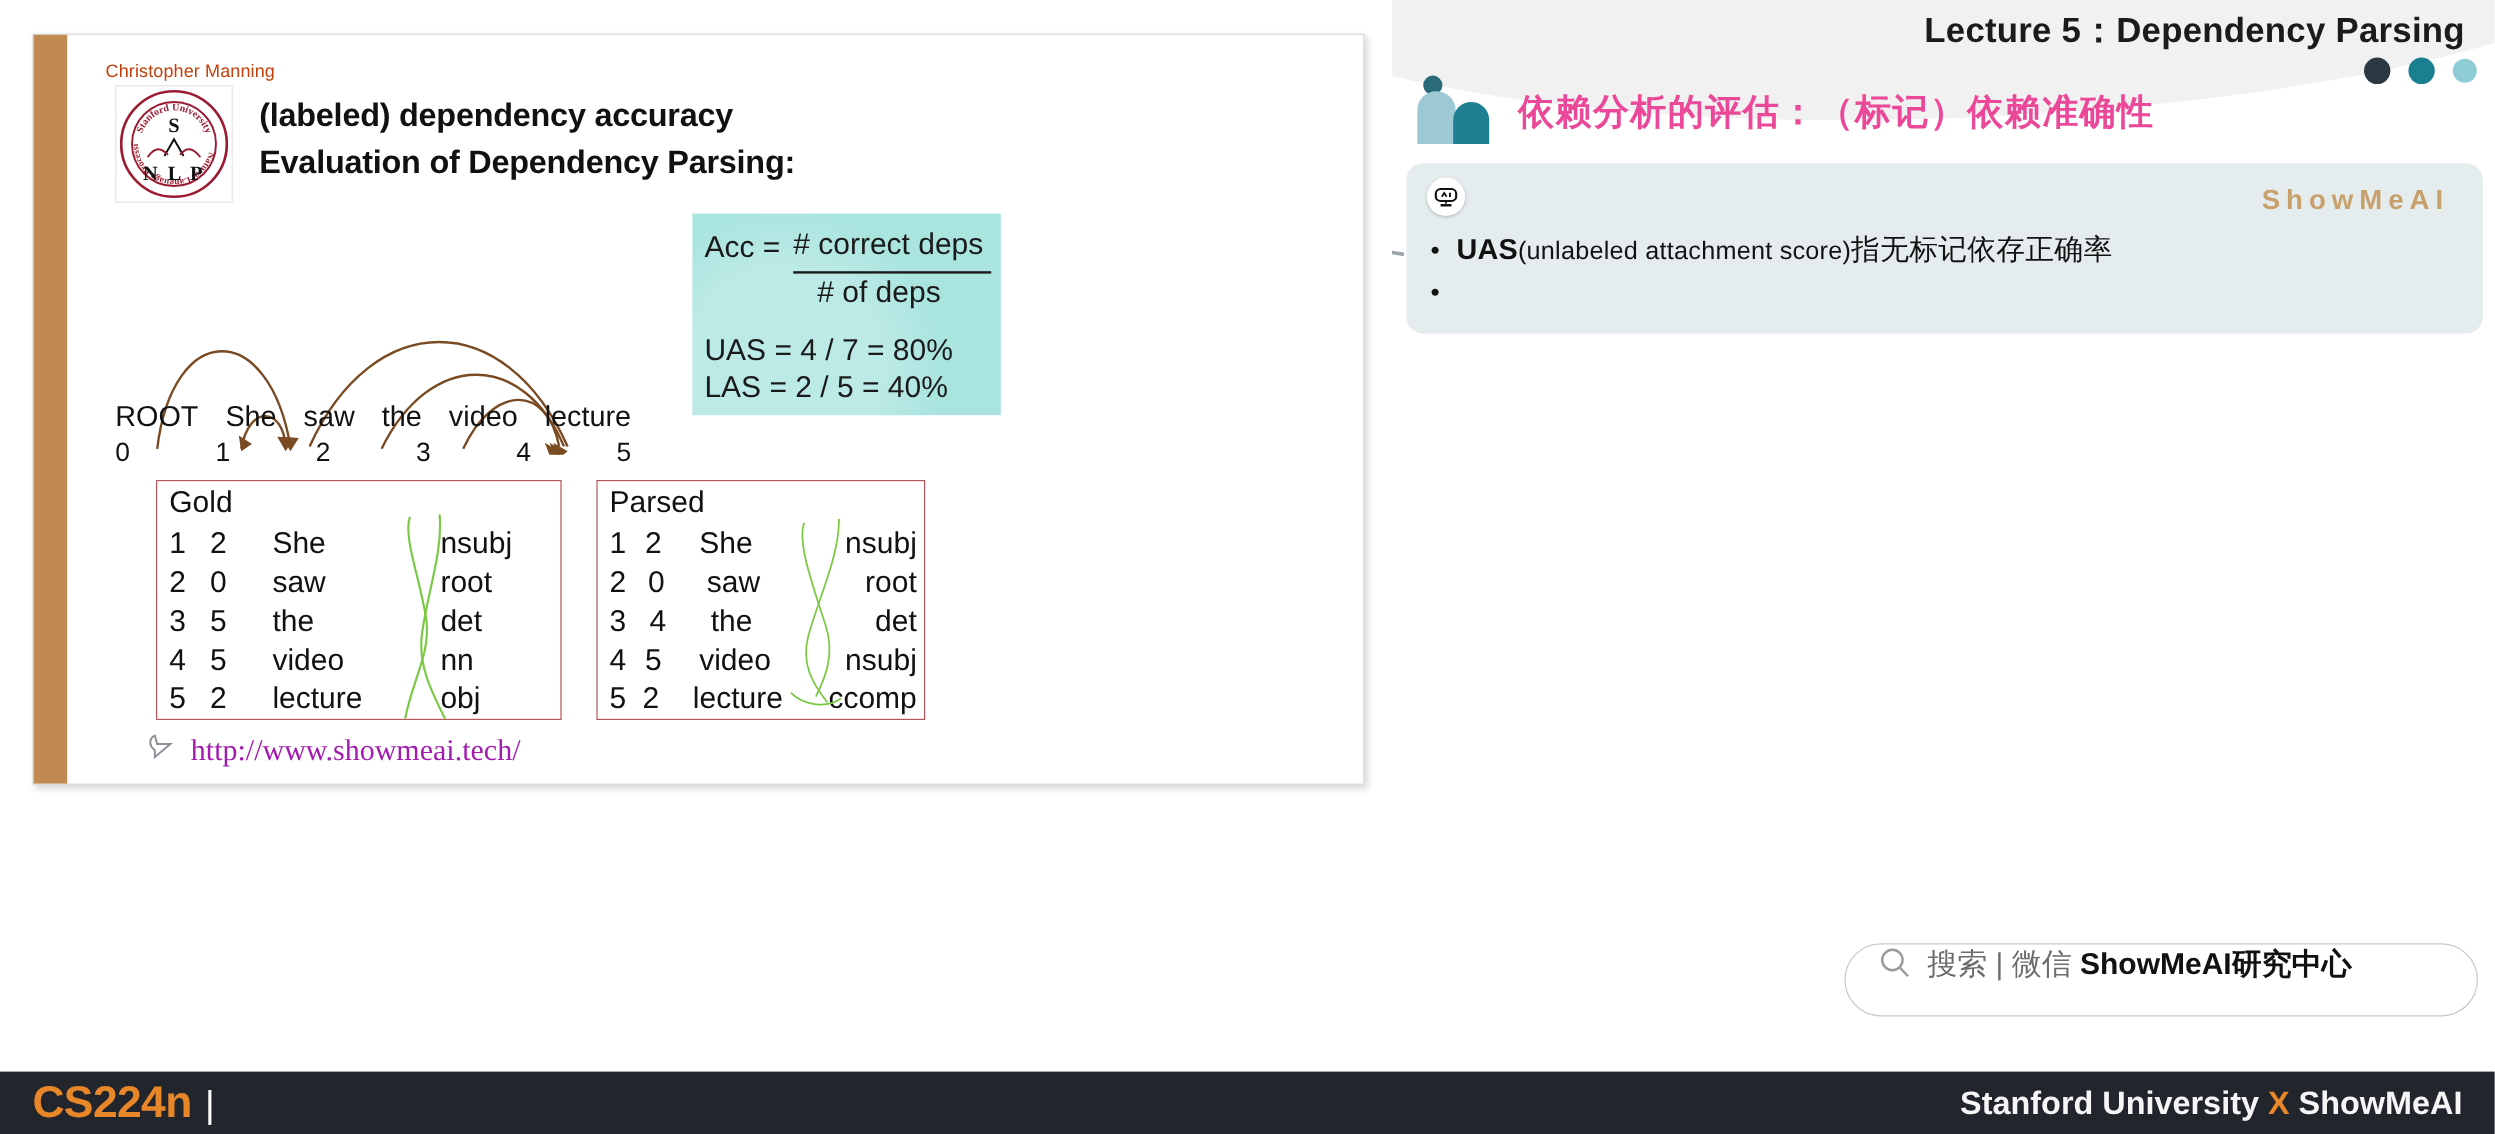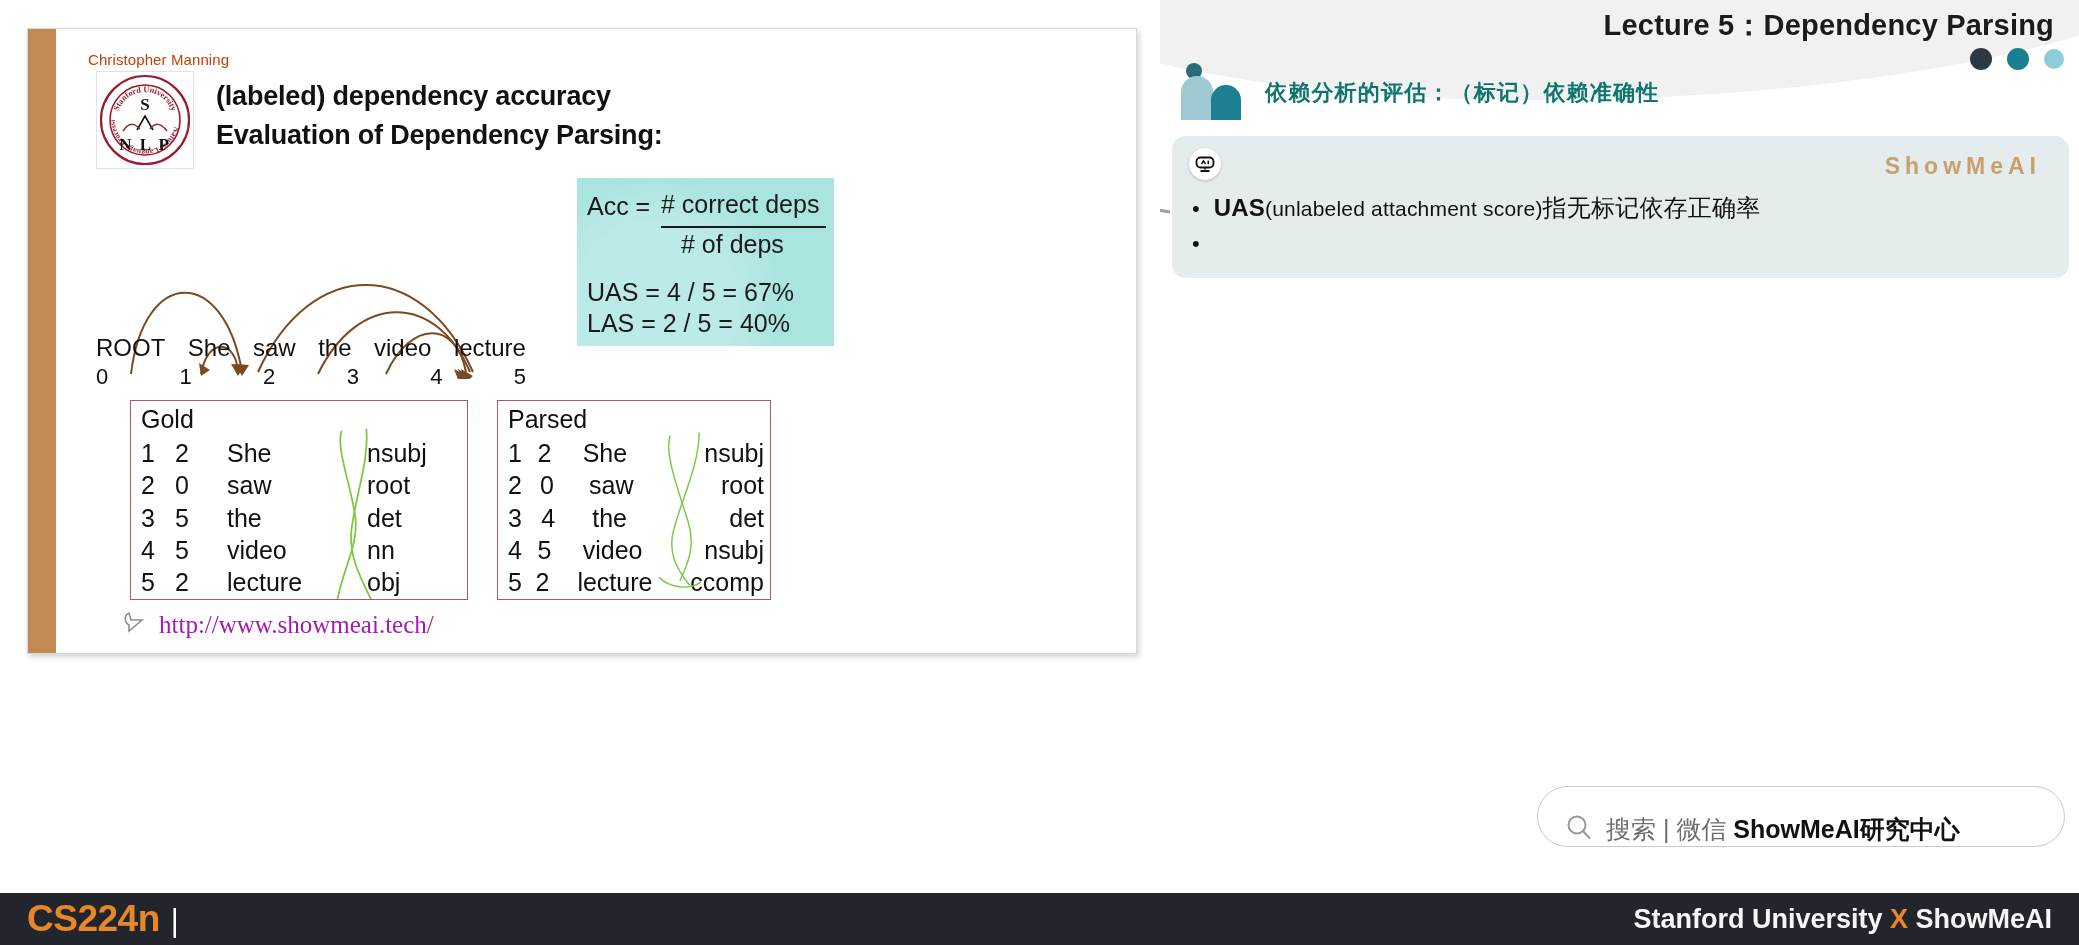--- a/index.html
+++ b/index.html
@@ -105,21 +105,21 @@
   .lecture-title {
     position: absolute; right: 25px; top: 6px;
     font-size: 29px; font-weight: bold; color: #1b1b1b; white-space: nowrap;
     letter-spacing: .2px;
   }
   .sec-head {
     position: absolute; left: 21px; top: 62px;
     display: flex; align-items: center; gap: 18px;
   }
   .sec-title {
-    font-size: 22px; font-weight: bold; color: #0f766e; white-space: nowrap;
+    font-size: 30px; font-weight: bold; color: #ec4899; white-space: nowrap;
     letter-spacing: 1.2px;
   }
   .deco-dots { position: absolute; right: 15px; top: 48px; display: flex; gap: 15px; align-items: center; }
   .dot { border-radius: 50%; }
   .dot-a { width: 22px; height: 22px; background: #2b3a42; }
   .dot-b { width: 22px; height: 22px; background: #1a7f91; }
   .dot-c { width: 20px; height: 20px; background: #8fcdd6; }
 
   .callout {
     position: absolute; left: 12px; top: 136px; width: 897px; height: 142px;
@@ -139,21 +139,21 @@
   .bdot { font-size: 22px; color: #111; line-height: 1; }
   .btxt { font-size: 24px; color: #111; white-space: nowrap; letter-spacing: .2px; }
   .btxt b { font-weight: bold; }
   .btxt i { font-style: normal; font-size: 21px; }
 
   .leader { position: absolute; left: 0; top: 0; width: 919px; height: 400px; pointer-events: none; }
 
   .search-pill {
     position: absolute; left: 377px; top: 786px; width: 528px; height: 61px;
     border: 1.5px solid #c9c9c9; border-radius: 31px; background: #fff;
-    display: flex; align-items: flex-end; gap: 12px; padding-left: 26px;
+    display: flex; align-items: flex-start; gap: 12px; padding-left: 26px;
   }
   .search-text { font-size: 25px; color: #6d6d6d; white-space: nowrap; }
   .search-text b { color: #111; font-weight: bold; }
 
   
   .bottom-bar {
     position: absolute; left: 0; top: 893px; width: 2079px; height: 52px;
     background: #22252c; display: flex; align-items: center;
   }
   .bb-left { position: absolute; left: 27px; display: flex; align-items: baseline; gap: 0; }
@@ -240,21 +240,21 @@
         <span>4</span>
         <span>5</span>
       </div>
 
       <div class="formula-box">
         <div class="formula-grad"></div>
         <div class="f-acc">Acc  =</div>
         <div class="f-num"># correct deps</div>
         <div class="f-rule"></div>
         <div class="f-den"># of deps</div>
-        <div class="f-uas">UAS =  4 / 5  =  67%</div>
+        <div class="f-uas">UAS =  4 / 7  =  80%</div>
         <div class="f-las">LAS  =  2 / 5  =  40%</div>
       </div>
 
       <div class="tbl tbl-gold">
         <div class="tbl-title">Gold</div>
         <div class="tbl-rows">
           <div class="trow">
             <span class="c-id">1</span>
             <span class="c-hd">2</span>
             <span class="c-wd">She</span>

